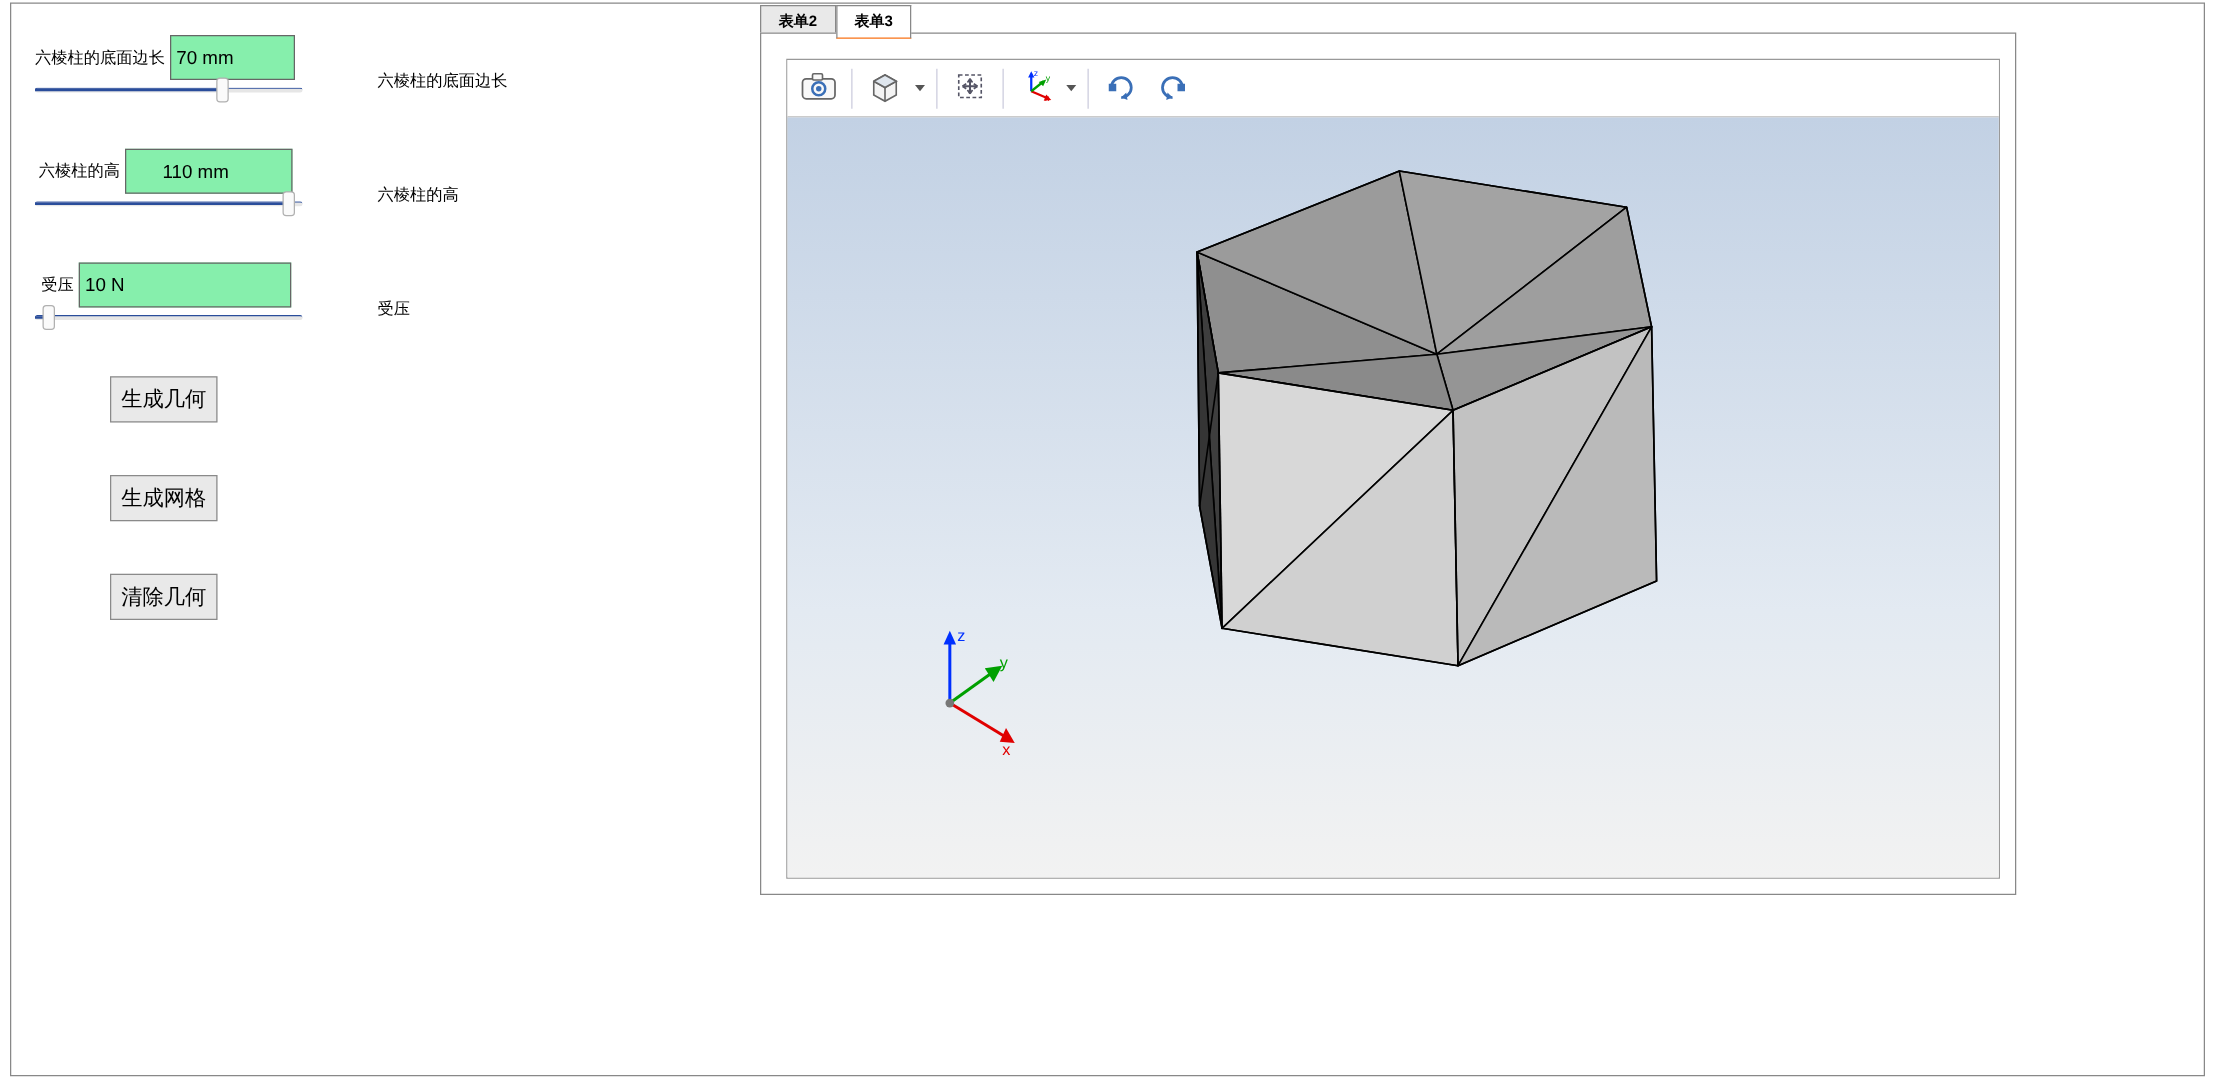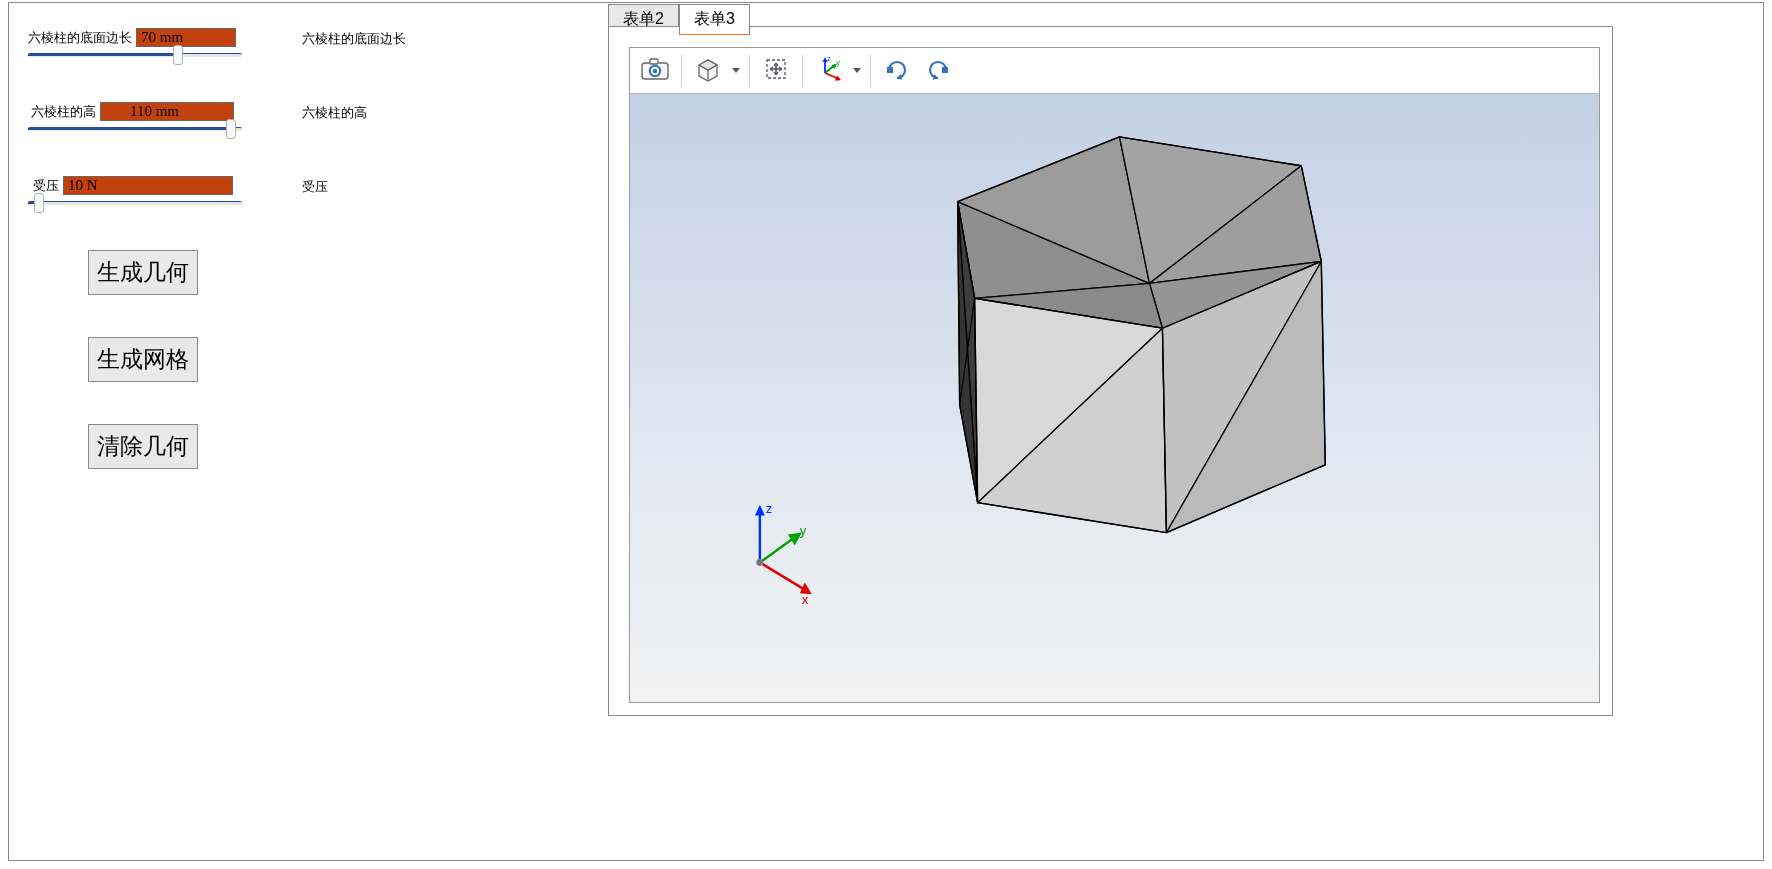--- a/index.html
+++ b/index.html
@@ -2,37 +2,37 @@
 <html><head>
   <meta charset="utf-8">
   <style>
     * { box-sizing: border-box; margin: 0; padding: 0; }
     body { font-family: Arial, "Microsoft YaHei", sans-serif; font-size: 12px; background: #fff; color: #000; width: 1772px; height: 869px; position: relative; overflow: hidden; }
 
     .outer-frame { position: absolute; left: 8px; top: 2px; right: 8px; bottom: 8px; border: 1px solid #888; }
 
     
     .left-panel { position: absolute; left: 28px; top: 28px; width: 550px; }
-    .field-row { margin-bottom: 45px; display: flex; align-items: flex-start; }
+    .field-row { margin-bottom: 45px; display: flex; align-items: flex-end; }
     .field-group { display: flex; flex-direction: column; }
     .field-top { display: flex; align-items: center; }
     .field-label { font-size: 13px; text-align: right; padding-right: 4px; min-width: 105px; }
-    .field-input { border: 1px solid #666; height: 19px; width: 100px; font-size: 15px; font-family: Liberation Serif, serif; padding: 0 4px; background: #c2410c; }
+    .field-input { border: 1px solid #666; height: 36px; width: 100px; font-size: 15px; font-family: Liberation Sans, sans-serif; padding: 0 4px; background: #86efac; }
     .field-input-wide { width: 170px; }
     .slider-track { position: relative; height: 4px; background: #e6e6e6; border-top: 1px solid #2a4d9b; margin-top: 6px; border-radius: 2px; }
     .slider-filled { position: absolute; left: 0; height: 2px; top: 0px; background: #2a4d9b; }
     .slider-thumb { position: absolute; width: 10px; height: 20px; top: -9px; background: #fafafa; border: 1px solid #b0b0b0; border-radius: 3px; }
     .side-label { margin-left: 60px; font-size: 13px; padding-top: 2px; }
 
     .btn-stack { margin-left: 60px; margin-top: 30px; }
-    .btn { display: inline-block; border: 1px solid #8a8a8a; background: #e9e9e9; font-size: 23px; font-family: SimSun, serif; padding: 6px 8px; margin-bottom: 42px; cursor: pointer; }
+    .btn { display: inline-block; border: 1px solid #8a8a8a; background: #e9e9e9; font-size: 17px; font-family: SimSun, serif; padding: 6px 8px; margin-bottom: 42px; cursor: pointer; }
 
     
     .tab-strip { position: absolute; left: 608px; top: 4px; display: flex; }
-    .tab { border: 1px solid #888; border-bottom: none; padding: 4px 14px; font-size: 16px; background: #e9e9e9; margin-right: 0; cursor: pointer; }
+    .tab { border: 1px solid #888; border-bottom: none; padding: 4px 14px; font-size: 12px; background: #e9e9e9; margin-right: 0; cursor: pointer; font-weight: bold; }
     .tab.active { background: #fff; border-bottom: 1px solid #f97316; position: relative; z-index: 2; }
 
     .viewport-frame { position: absolute; left: 608px; top: 26px; width: 1005px; height: 690px; border: 1px solid #888; background: #fff; }
     .viewport-inner { position: absolute; left: 20px; top: 20px; right: 12px; bottom: 12px; border: 1px solid #999; }
 
     
     .v-toolbar { height: 46px; background: #fff; border-bottom: 1px solid #bbb; display: flex; align-items: center; padding: 0 6px; gap: 3px; }
     .tbtn { width: 38px; height: 38px; display: flex; align-items: center; justify-content: center; border: 1px solid transparent; background: transparent; cursor: pointer; border-radius: 3px; }
     .tbtn svg { pointer-events: none; }
     .tb-sep { width: 1px; height: 32px; background: #ccd; margin: 0 4px; }

